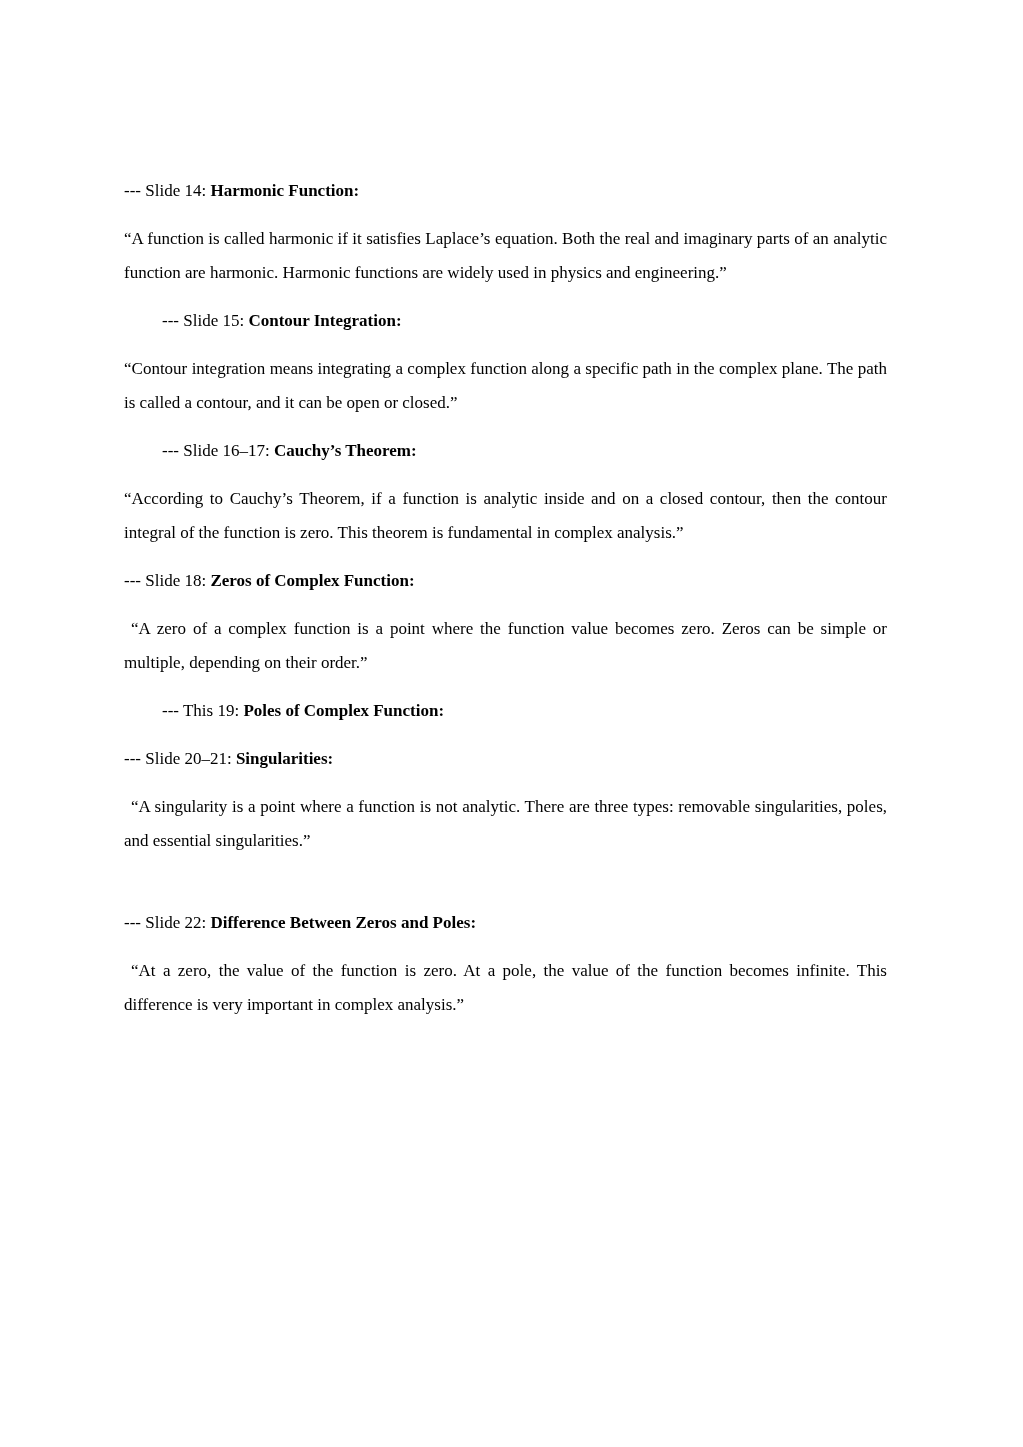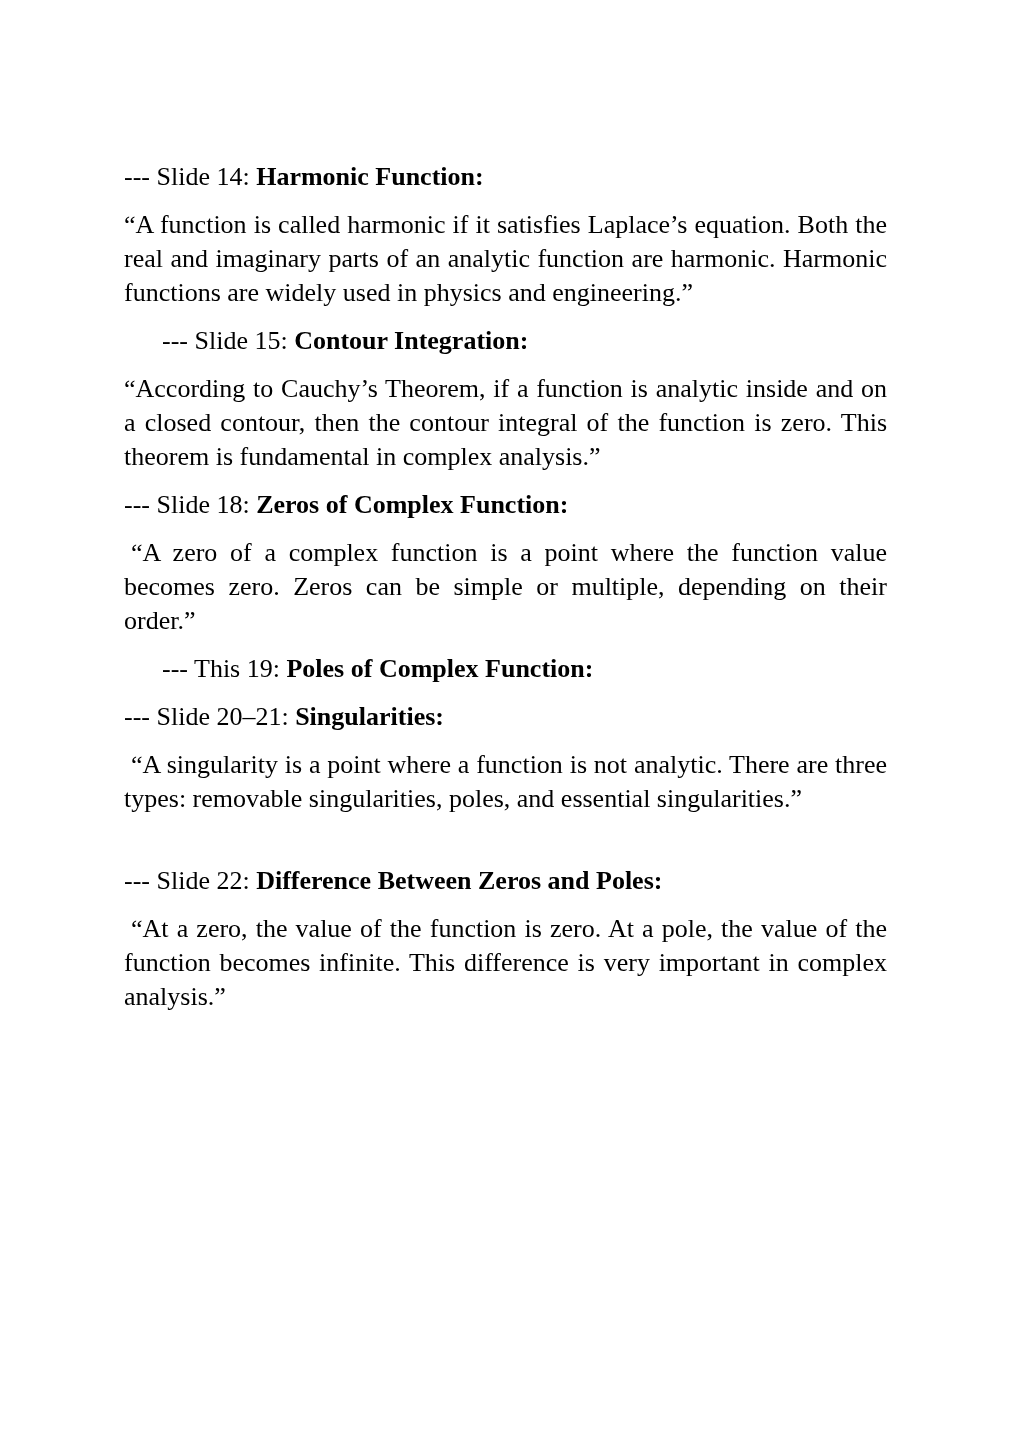--- a/index.html
+++ b/index.html
@@ -11,23 +11,23 @@
       width: 1023px;
       height: 1447px;
       position: relative;
       overflow: hidden;
       font-family: "Liberation Serif", "DejaVu Serif", serif;
       color: #000000;
     }
     .page {
       position: absolute;
       left: 124px;
-      top: 160px;
+      top: 174px;
       width: 775px;
-      font-size: 26px;
+      font-size: 17px;
       line-height: 34px;
     }
     .heading {
       margin: 0 0 14px 0;
       white-space: pre;
     }
     .heading.indent { padding-left: 7px; margin-left: 31px; }
     .heading b { font-weight: bold; }
     .para {
       margin: 0 12px 14px 0;
@@ -38,21 +38,23 @@
   </style>
 </head>
 <body>
 
 <div class="page">
 
   <div class="heading"><span>--- Slide 14: </span><b>Harmonic Function:</b></div>
   <div class="para">“A function is called harmonic if it satisfies Laplace’s equation. Both the real and imaginary parts of an analytic function are harmonic. Harmonic functions are widely used in physics and engineering.”</div>
 
   <div class="heading indent"><span>--- Slide 15: </span><b>Contour Integration:</b></div>
+  <div class="para">“Contour integration means integrating a complex function along a specific path in the complex plane. The path is called a contour, and it can be open or closed.”</div>
 
+  <div class="heading indent"><span>--- Slide 16–17: </span><b>Cauchy’s Theorem:</b></div>
   <div class="para">“According to Cauchy’s Theorem, if a function is analytic inside and on a closed contour, then the contour integral of the function is zero. This theorem is fundamental in complex analysis.”</div>
 
   <div class="heading"><span>--- Slide 18: </span><b>Zeros of Complex Function:</b></div>
   <div class="para indent">“A zero of a complex function is a point where the function value becomes zero. Zeros can be simple or multiple, depending on their order.”</div>
 
   <div class="heading indent"><span>--- This 19: </span><b>Poles of Complex Function:</b></div>
 
   <div class="heading"><span>--- Slide 20–21: </span><b>Singularities:</b></div>
   <div class="para indent">“A singularity is a point where a function is not analytic. There are three types: removable singularities, poles, and essential singularities.”</div>
 

